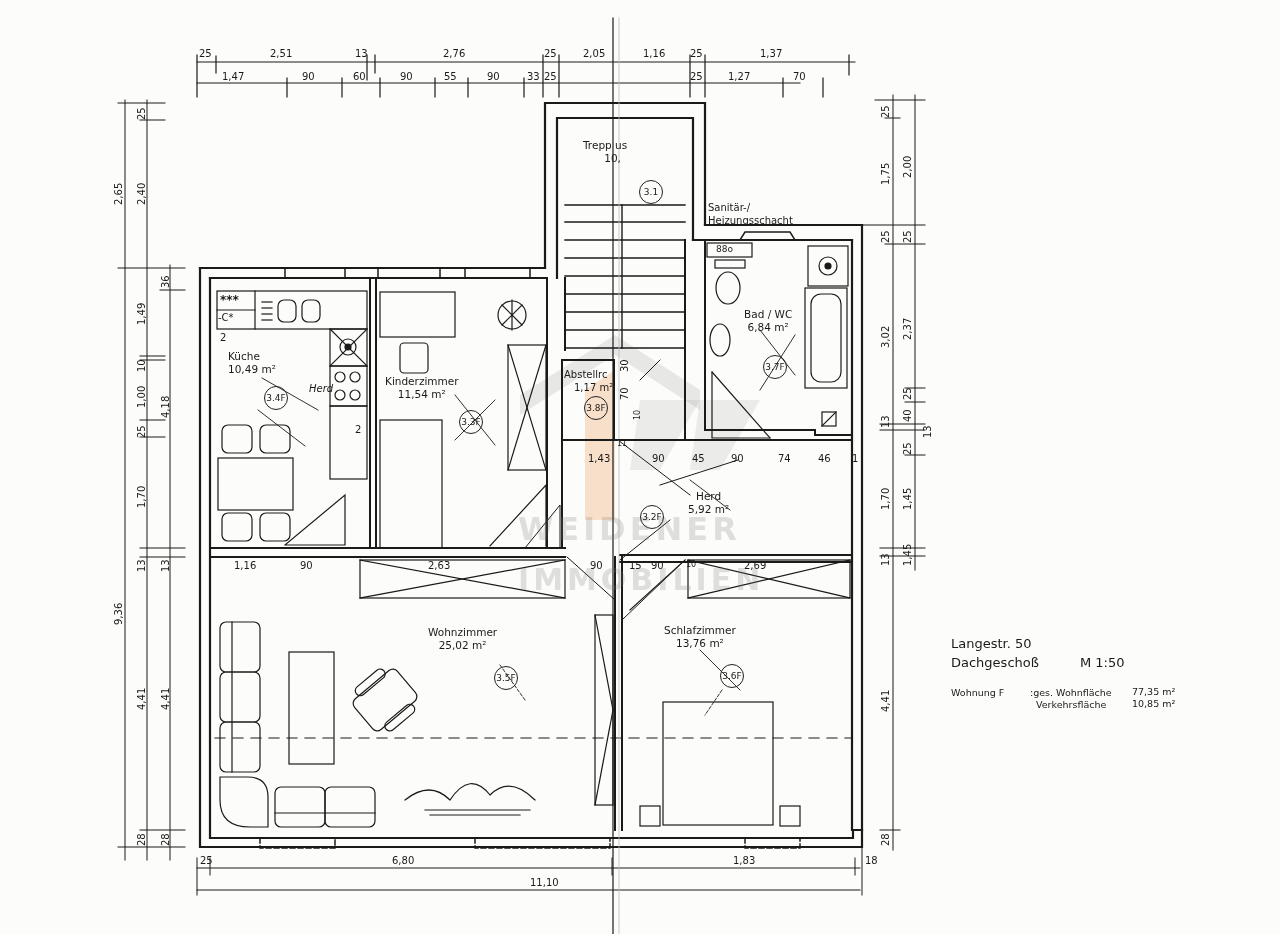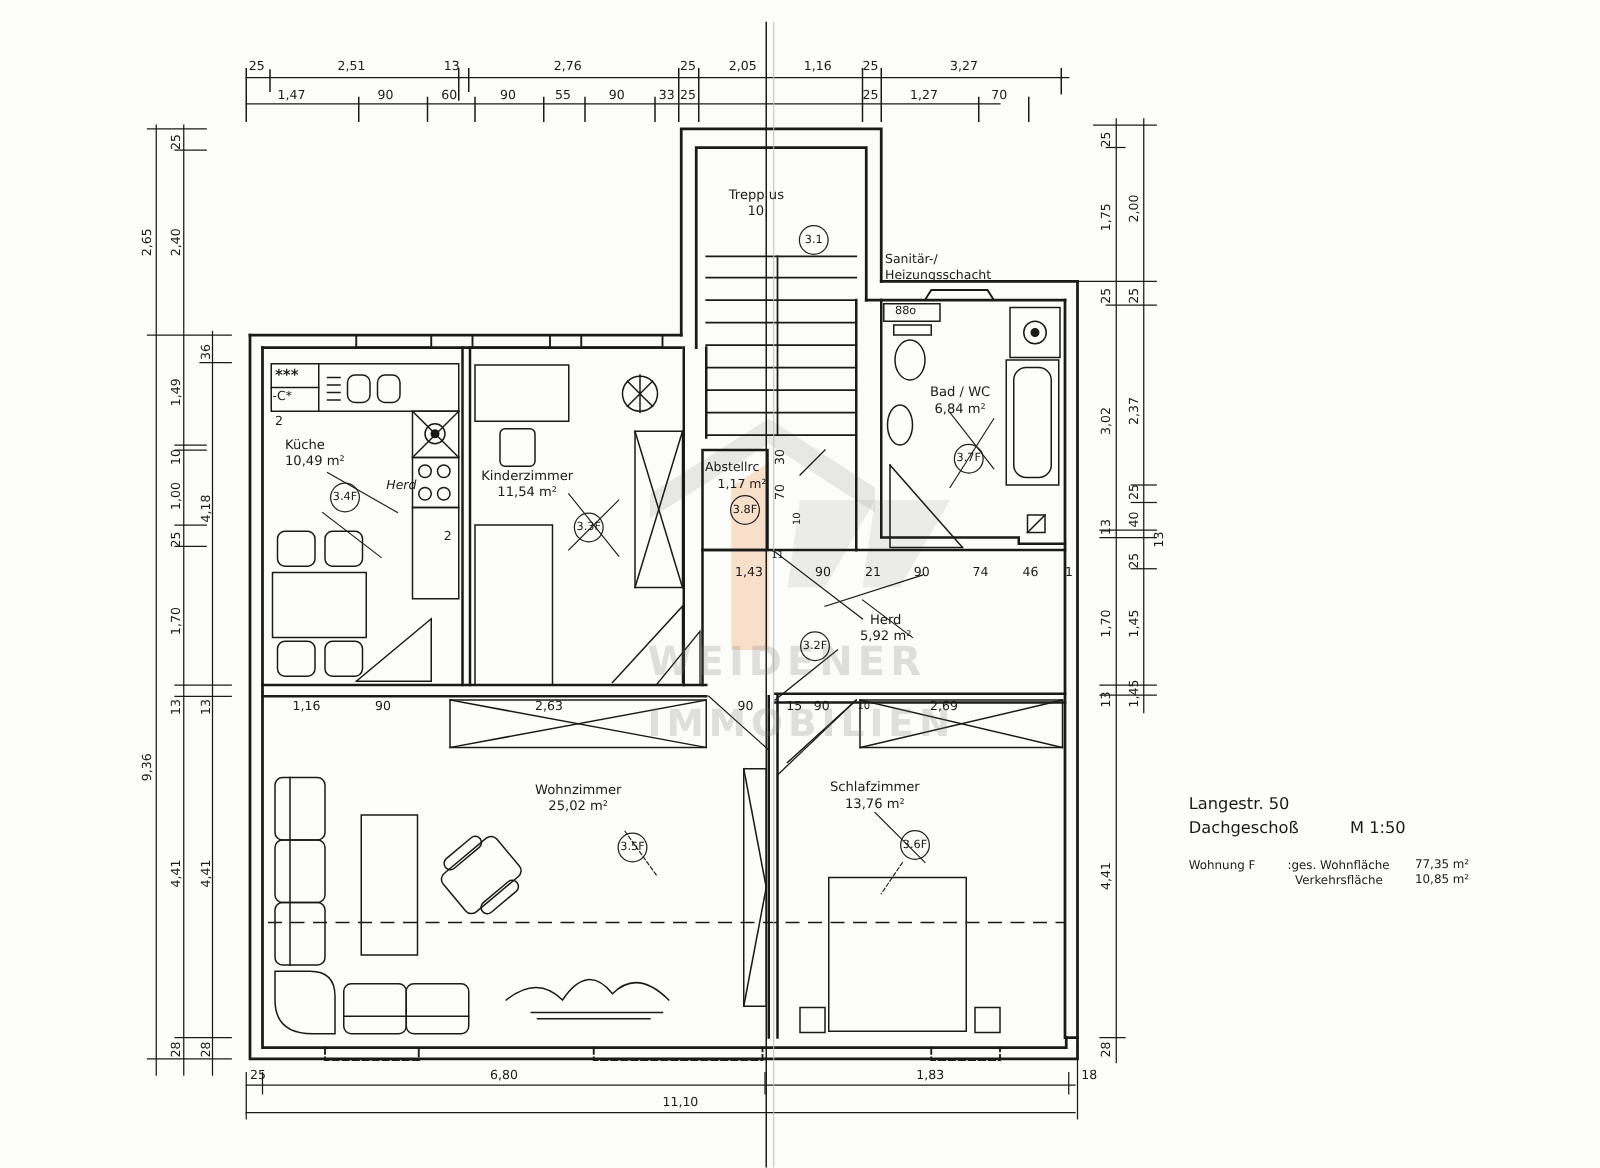--- a/index.html
+++ b/index.html
@@ -295,21 +295,21 @@
 
 <div>
   <span class="t dim" style="left:199px;top:48px">25</span>
   <span class="t dim" style="left:270px;top:48px">2,51</span>
   <span class="t dim" style="left:355px;top:48px">13</span>
   <span class="t dim" style="left:443px;top:48px">2,76</span>
   <span class="t dim" style="left:544px;top:48px">25</span>
   <span class="t dim" style="left:583px;top:48px">2,05</span>
   <span class="t dim" style="left:643px;top:48px">1,16</span>
   <span class="t dim" style="left:690px;top:48px">25</span>
-  <span class="t dim" style="left:760px;top:48px">3,27</span>
+  <span class="t dim" style="left:760px;top:48px">1,37</span>
 </div>
 <div>
   <span class="t dim" style="left:222px;top:71px">1,47</span>
   <span class="t dim" style="left:302px;top:71px">90</span>
   <span class="t dim" style="left:353px;top:71px">60</span>
   <span class="t dim" style="left:400px;top:71px">90</span>
   <span class="t dim" style="left:444px;top:71px">55</span>
   <span class="t dim" style="left:487px;top:71px">90</span>
   <span class="t dim" style="left:527px;top:71px">33</span>
   <span class="t dim" style="left:544px;top:71px">25</span>
@@ -364,21 +364,21 @@
   <span class="t dim" style="left:392px;top:855px">6,80</span>
   <span class="t dim" style="left:733px;top:855px">1,83</span>
   <span class="t dim" style="left:865px;top:855px">18</span>
   <span class="t dim" style="left:530px;top:877px">11,10</span>
 </div>
 
 <div>
   <span class="t dim" style="left:588px;top:453px">1,43</span>
   <span class="t dim" style="left:617px;top:439px;font-size:8px">11</span>
   <span class="t dim" style="left:652px;top:453px">90</span>
-  <span class="t dim" style="left:692px;top:453px">21</span>
+  <span class="t dim" style="left:692px;top:453px">45</span>
   <span class="t dim" style="left:731px;top:453px">90</span>
   <span class="t dim" style="left:778px;top:453px">74</span>
   <span class="t dim" style="left:818px;top:453px">46</span>
   <span class="t dim" style="left:852px;top:453px">1</span>
 </div>
 <div>
   <span class="vdim" style="left:619px;top:372px">30</span>
   <span class="vdim" style="left:619px;top:400px">70</span>
   <span class="vdim" style="left:633px;top:420px;font-size:8px">10</span>
 </div>
@@ -388,21 +388,21 @@
   <span class="t dim" style="left:428px;top:560px">2,63</span>
   <span class="t dim" style="left:590px;top:560px">90</span>
 </div>
 <div>
   <span class="t dim" style="left:629px;top:560px">15</span>
   <span class="t dim" style="left:651px;top:560px">90</span>
   <span class="t dim" style="left:686px;top:560px;font-size:8px">10</span>
   <span class="t dim" style="left:744px;top:560px">2,69</span>
 </div>
 
-<div class="t room-label" style="left:583px;top:150px;text-align:left">
+<div class="t room-label" style="left:583px;top:139px;text-align:center">
   <div>Trepp  us</div>
   <div style="padding-left:15px">10,</div>
 </div>
 <div class="tag" style="left:639px;top:180px">3.1</div>
 
 <div class="t room-label" style="left:708px;top:201px;text-align:left;font-size:10px">
   <div>Sanitär-/</div>
   <div>Heizungsschacht</div>
 </div>
 

